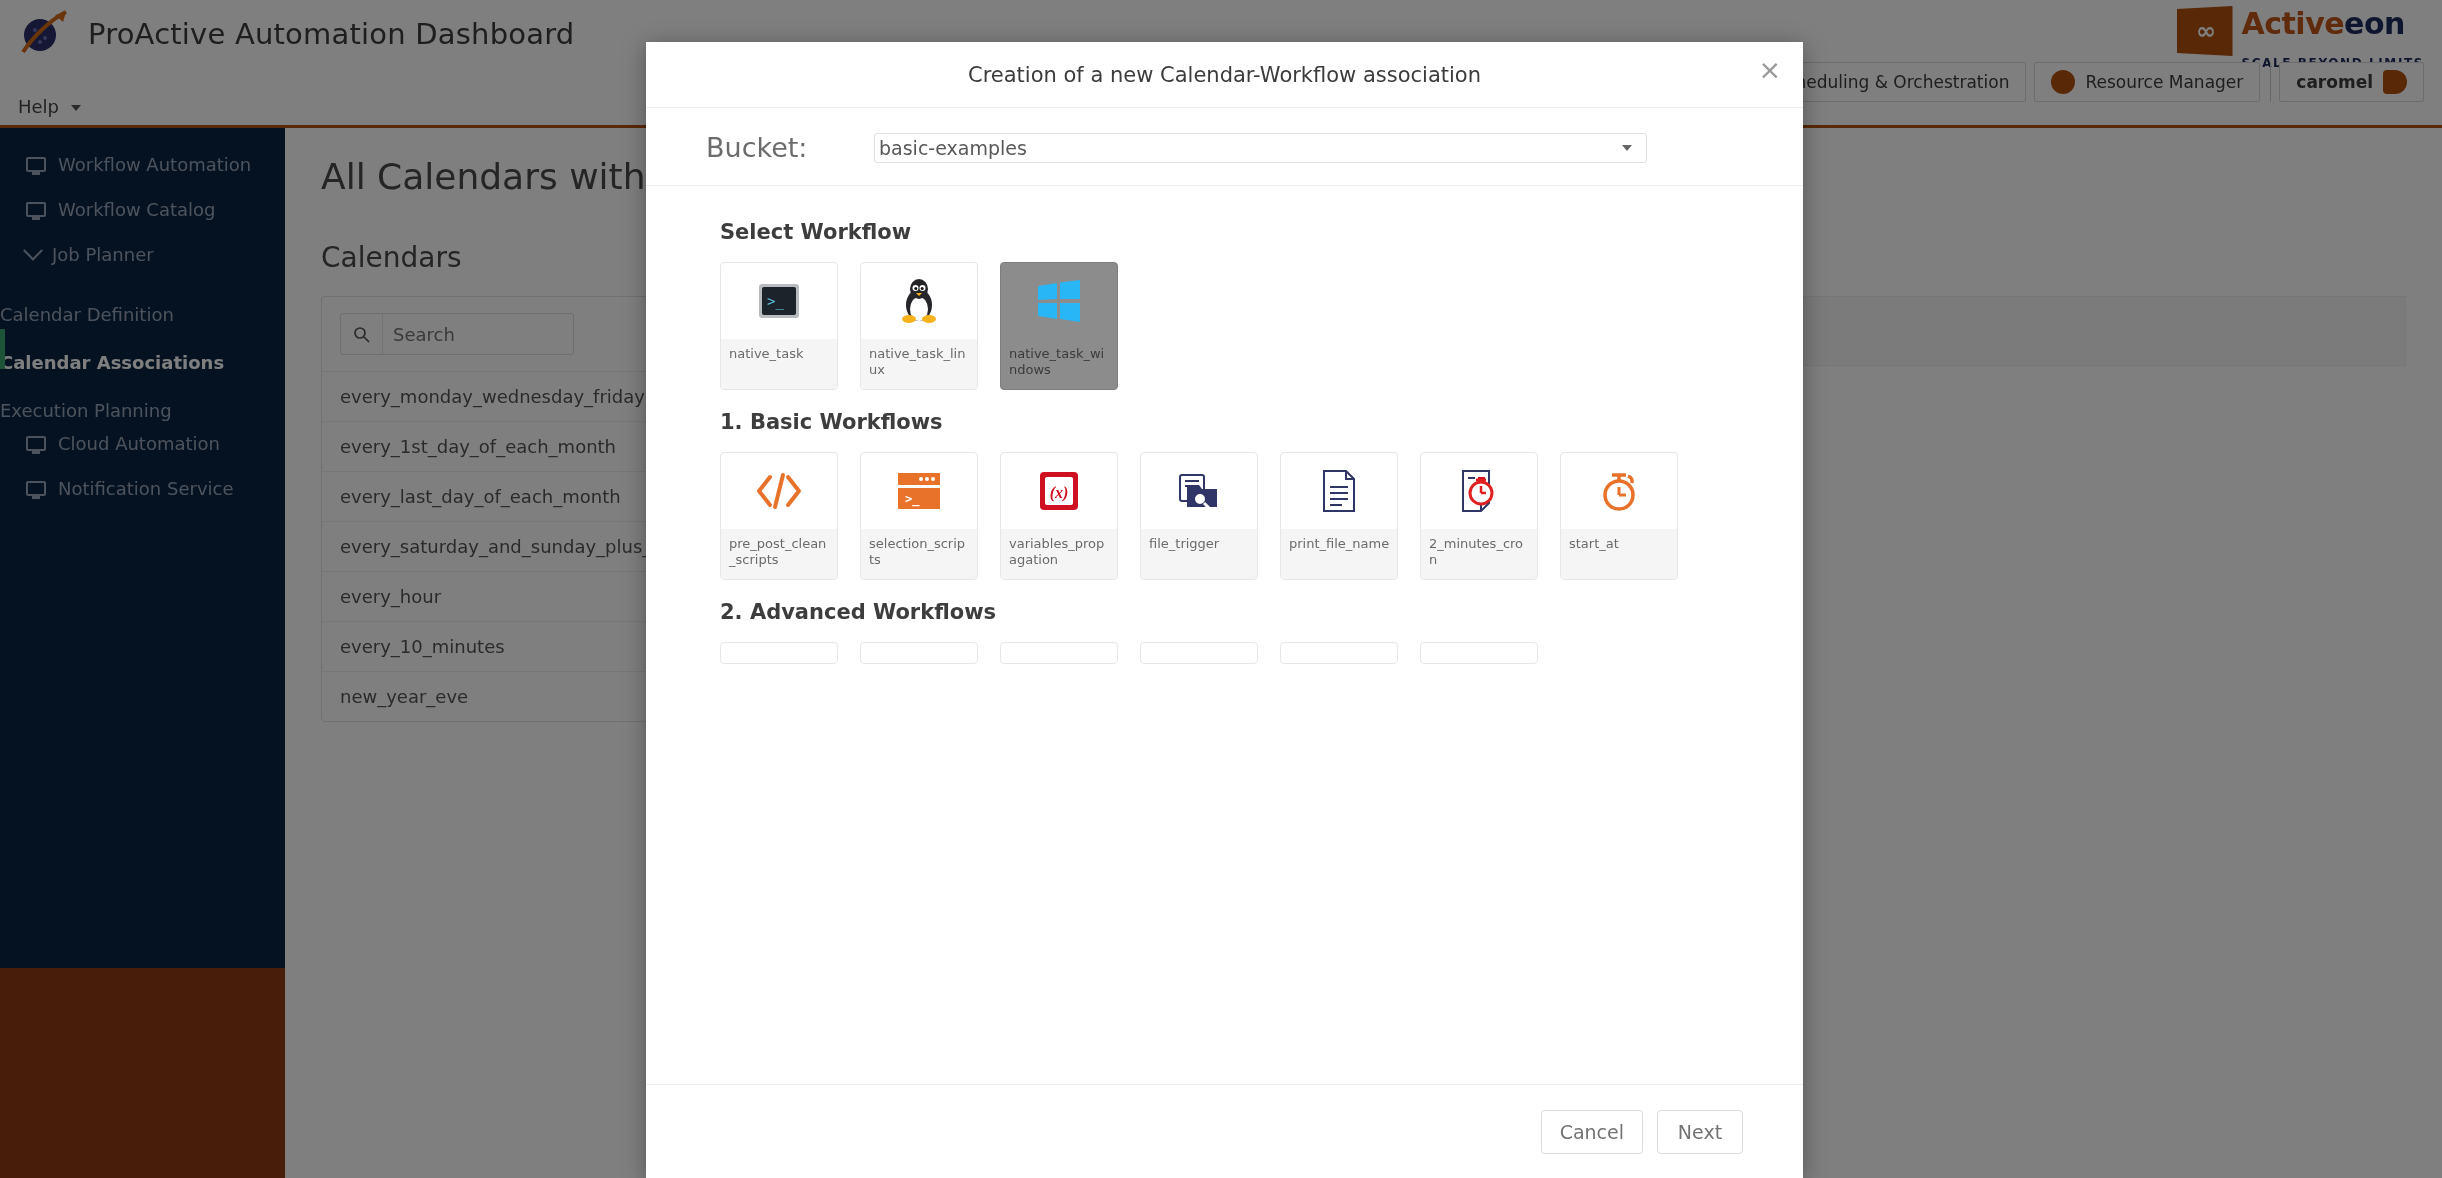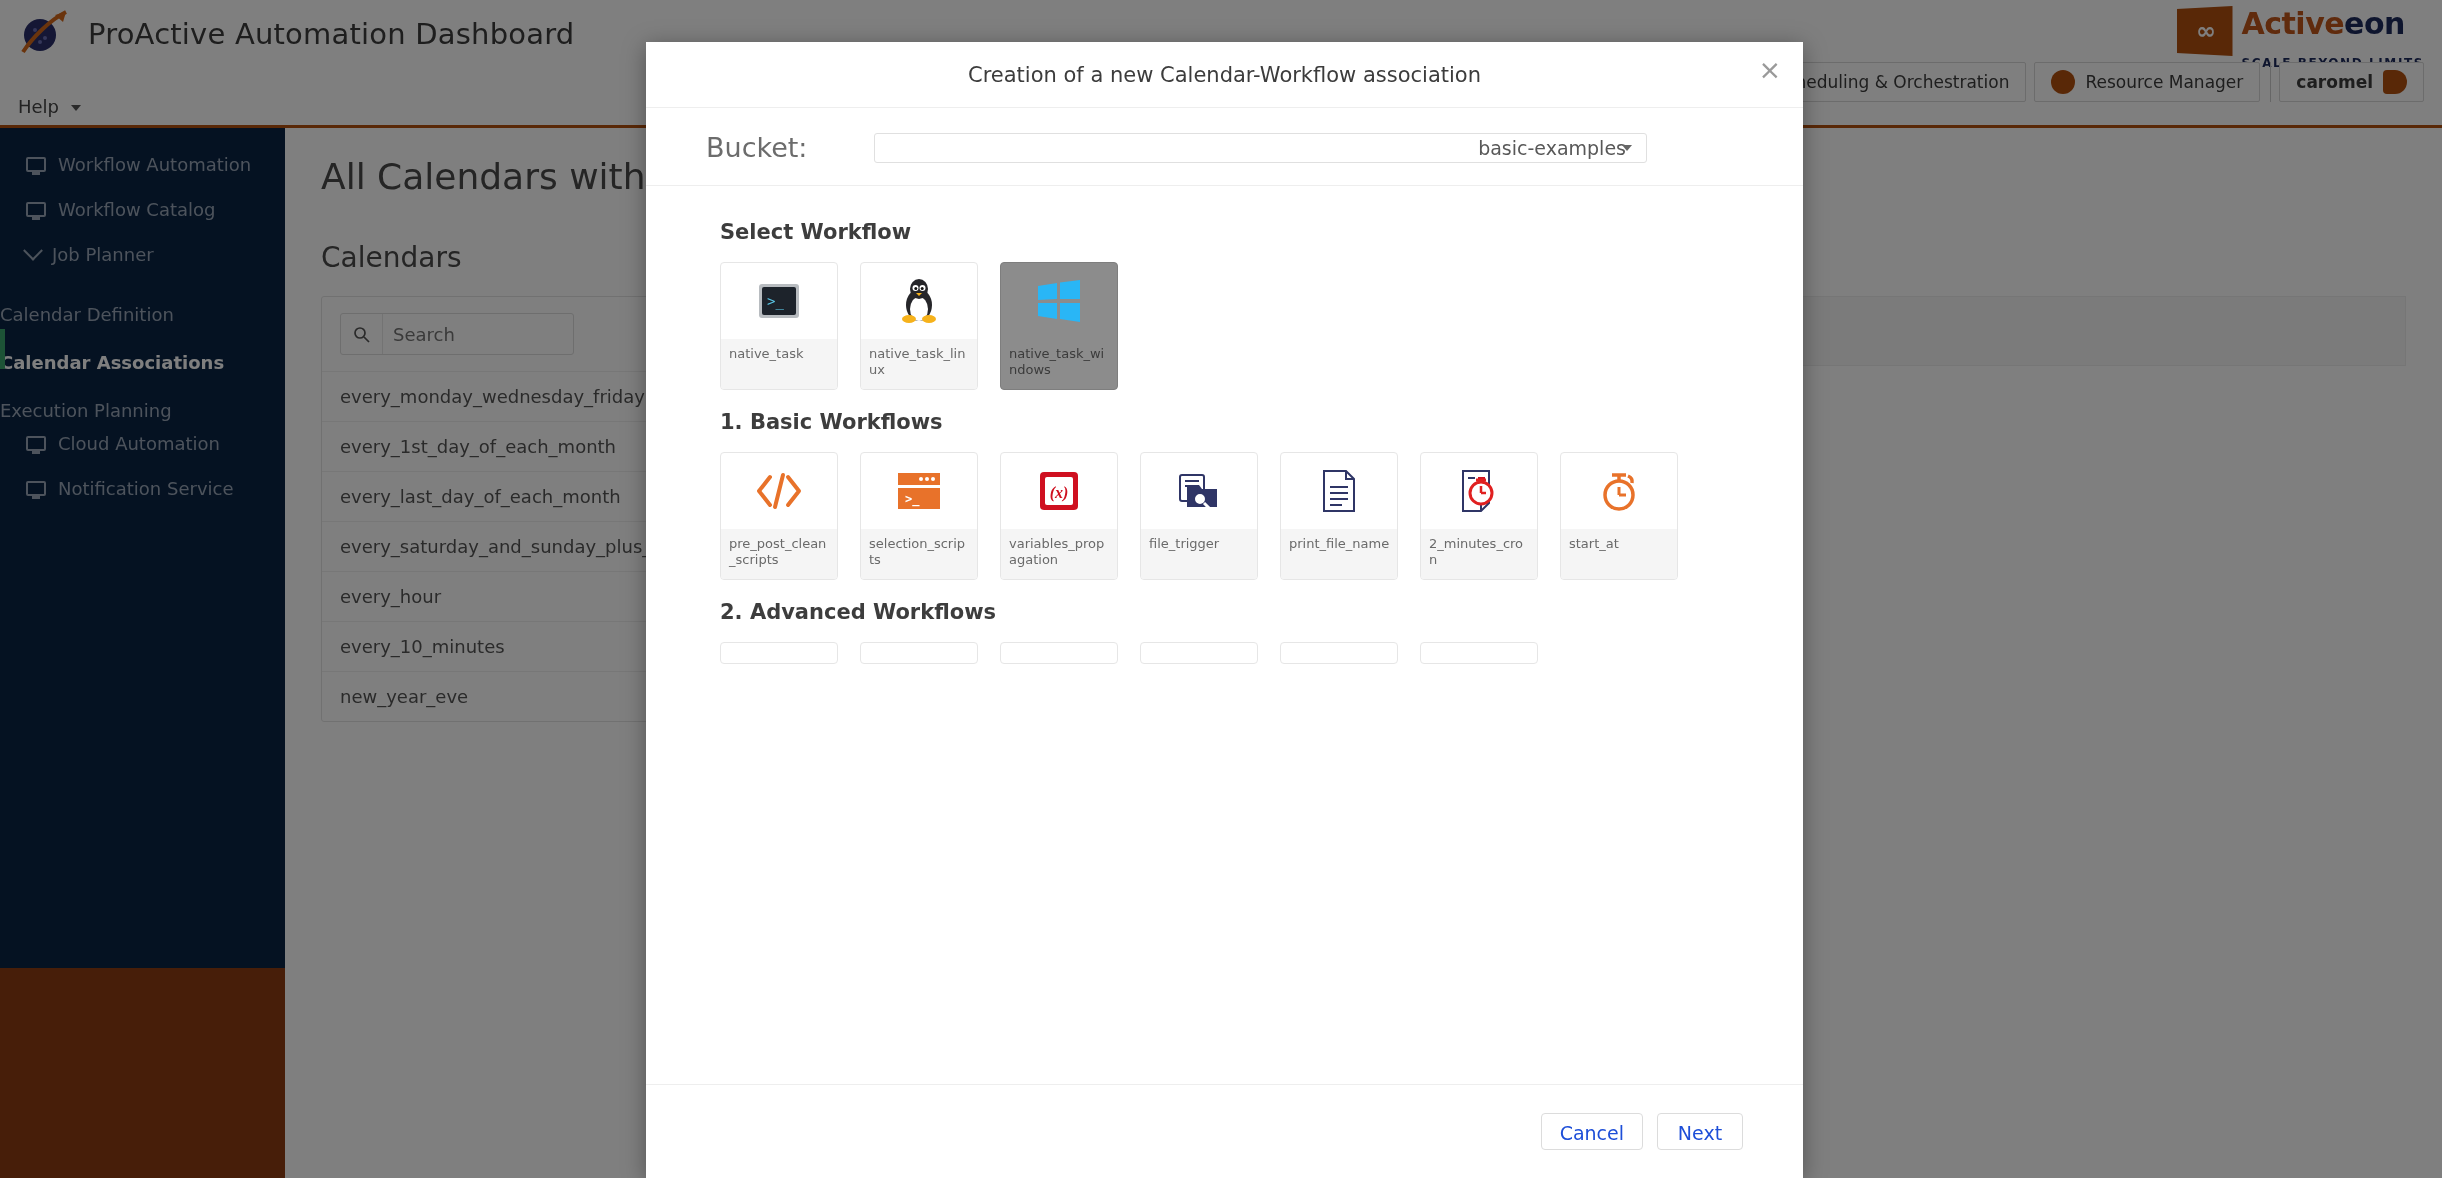--- a/index.html
+++ b/index.html
@@ -175,21 +175,21 @@
   .assoc-line { font-size: 19px; color:#3f3f3f; line-height: 1.55; }
 
   .bucket-row {
     display:flex; align-items:center; padding: 24px 60px 22px 60px;
     border-bottom: 1px solid #eeeeee; gap: 38px;
   }
   .bucket-label { font-size: 27px; color:#6c6c6c; font-weight: 400; min-width: 130px; }
   .bucket-select {
     position: relative; flex: 1; max-width: 773px; height: 30px;
     border: 1px solid #e0e0e0; border-radius: 3px; background:#fff;
-    display:flex; align-items:center; padding: 0 20px; font-size: 19px; color:#585858;justify-content:flex-end;
+    display:flex; align-items:center; padding: 0 4px; font-size: 19px; color:#585858;
   }
   .sel-caret {
     position:absolute; right: 14px; top: 50%; transform: translateY(-50%);
     width:0;height:0;border-left:5px solid transparent;border-right:5px solid transparent;
     border-top:6px solid #666;
   }
 
   .wf-scroll { padding: 26px 60px 0 60px; }
   .wf-heading { font-size: 21px; color:#3d3d3d; font-weight: 700; margin: 8px 0 18px 14px; }
   .wf-grid { display:flex; flex-wrap: wrap; gap: 22px; margin-bottom: 20px; padding-left: 14px;}
@@ -208,23 +208,23 @@
   .wf-card.selected .wf-label { background: transparent; color:#3b3b3b; }
   .wf-card.cut { height: 22px; }
   .wf-card.cut .wf-icon { height: 22px; }
 
   .modal-footer {
     height: 94px; border-top: 1px solid #eeeeee;
     display:flex; align-items:center; justify-content:flex-end;
     padding-right: 60px; gap: 14px; background:#fff;
   }
   .mbtn {
-    min-width: 86px; height: 37px; padding: 8px 18px;
+    min-width: 86px; height: 44px; padding: 8px 18px;
     border:1px solid #dcdcdc; border-radius:4px; background:#fff;
-    font-size: 19px; color:#1d4ed8; font-family: inherit; cursor:pointer;
+    font-size: 19px; color:#737373; font-family: inherit; cursor:pointer;
   }
   .fade-mask {
     position:absolute; left:0; right:0; bottom:0; height: 70px;
     background: linear-gradient(to bottom, rgba(255,255,255,0), #fff 70%);
     pointer-events:none;
   }
 </style>
 </head>
 <body>
 

